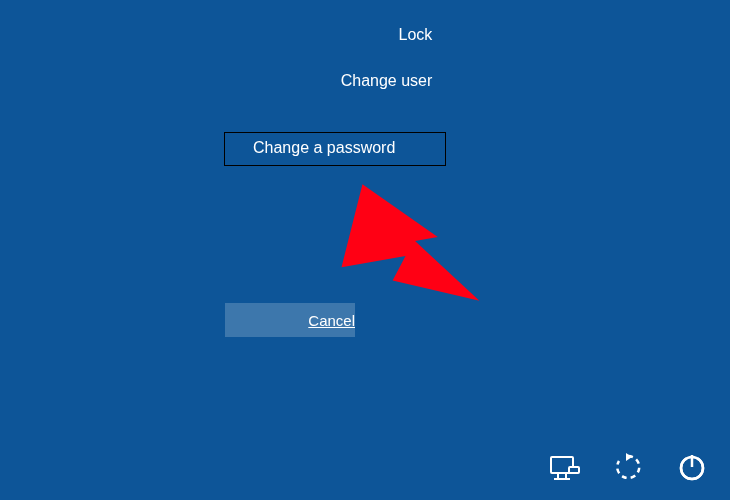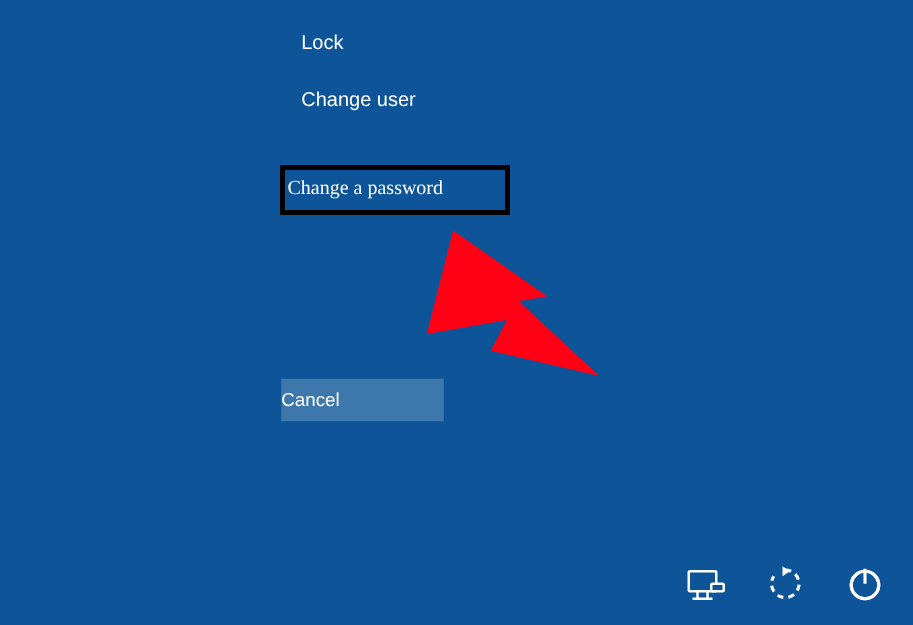--- a/index.html
+++ b/index.html
@@ -12,52 +12,53 @@
       height: 500px;
       background: #0d5598;
       font-family: 'Segoe UI', Tahoma, sans-serif;
       position: relative;
       overflow: hidden;
     }
     .menu-container {
       position: absolute;
       left: 227px;
       top: 22px;
+      text-align: right;
     }
     .menu-item {
       color: #ffffff;
       font-size: 16px;
       font-weight: 400;
       padding: 4px 14px;
       margin-bottom: 20px;
       cursor: pointer;
       display: inline-block;
     }
     .menu-item.highlighted {
-      border: 4px solid #000000;
-      padding: 6px 50px 8px 2px;
+      border: 1px solid #000000;
+      padding: 6px 50px 8px 28px;
       margin-left: -3px;
       margin-bottom: 17px;
-      font-family: Liberation Serif, serif;
     }
     .cancel-button {
       position: absolute;
       left: 225px;
       top: 303px;
       width: 130px;
       height: 34px;
       background: rgba(255, 255, 255, 0.2);
       color: #ffffff;
       font-size: 15px;
       font-family: inherit;
       border: none;
       cursor: pointer;
       display: flex;
       align-items: center;
-      justify-content: flex-start;
+      justify-content: flex-end;
+      text-decoration: underline;
     }
     .red-arrow {
       position: absolute;
       left: 320px;
       top: 168px;
       width: 170px;
       height: 170px;
       pointer-events: none;
     }
     .bottom-icons {

